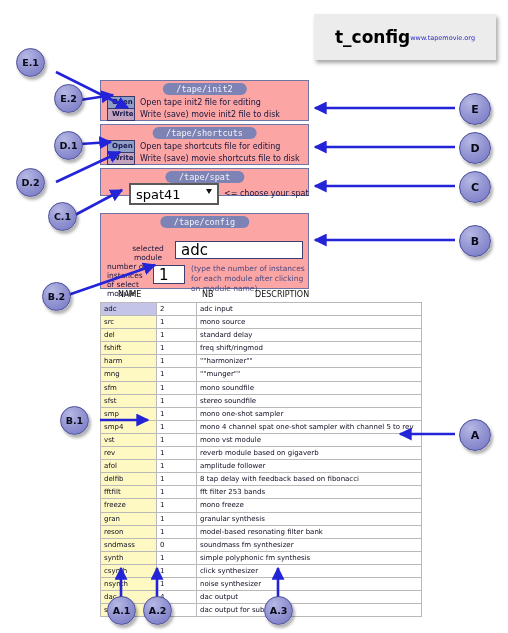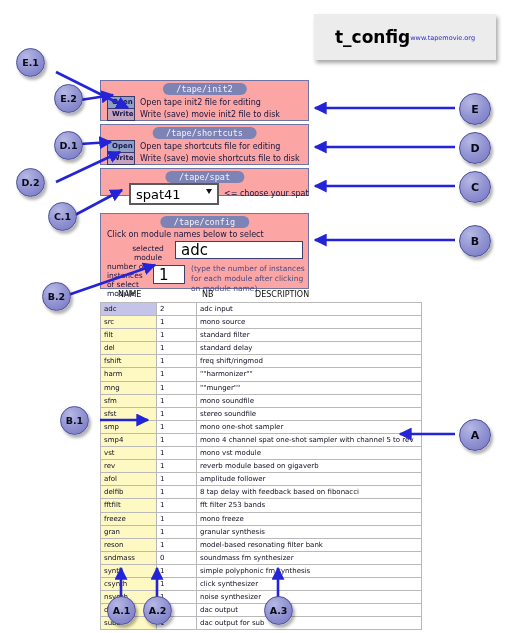--- a/index.html
+++ b/index.html
@@ -261,21 +261,20 @@
   <div class="ptitle">/tape/spat</div>
   <div id="spat-menu">
     <span>spat41</span>
     <span id="spat-arrow"></span>
   </div>
   <div id="spat-note">&lt;= choose your spat</div>
 </div>
 
 <div class="mpanel" id="panel-config" style="left:100px; top:213px; width:209px; height:76px;">
   <div class="ptitle">/tape/config</div>
-  <div class="cfg-hint">Click on module names below to select</div>
 
   <div class="cfg-lab" style="left:24px; top:30px; width:46px; text-align:center;">
     <span>selected</span><br>
     <span>module</span>
   </div>
   <div class="cfg-field" style="left:74px; top:27px; width:128px; height:18px;">
     <span>adc</span>
   </div>
 
   <div class="cfg-lab" style="left:6px; top:48px; width:64px; text-align:left;">
@@ -300,25 +299,20 @@
       <tbody>
         <tr class="selected">
           <td class="c-name">adc</td>
           <td class="c-nb">2</td>
           <td class="c-desc">adc input</td>
         </tr>
         <tr>
           <td class="c-name">src</td>
           <td class="c-nb">1</td>
           <td class="c-desc">mono source</td>
-        </tr>
-        <tr>
-          <td class="c-name">filt</td>
-          <td class="c-nb">1</td>
-          <td class="c-desc">standard filter</td>
         </tr>
         <tr>
           <td class="c-name">del</td>
           <td class="c-nb">1</td>
           <td class="c-desc">standard delay</td>
         </tr>
         <tr>
           <td class="c-name">fshift</td>
           <td class="c-nb">1</td>
           <td class="c-desc">freq shift/ringmod</td>

